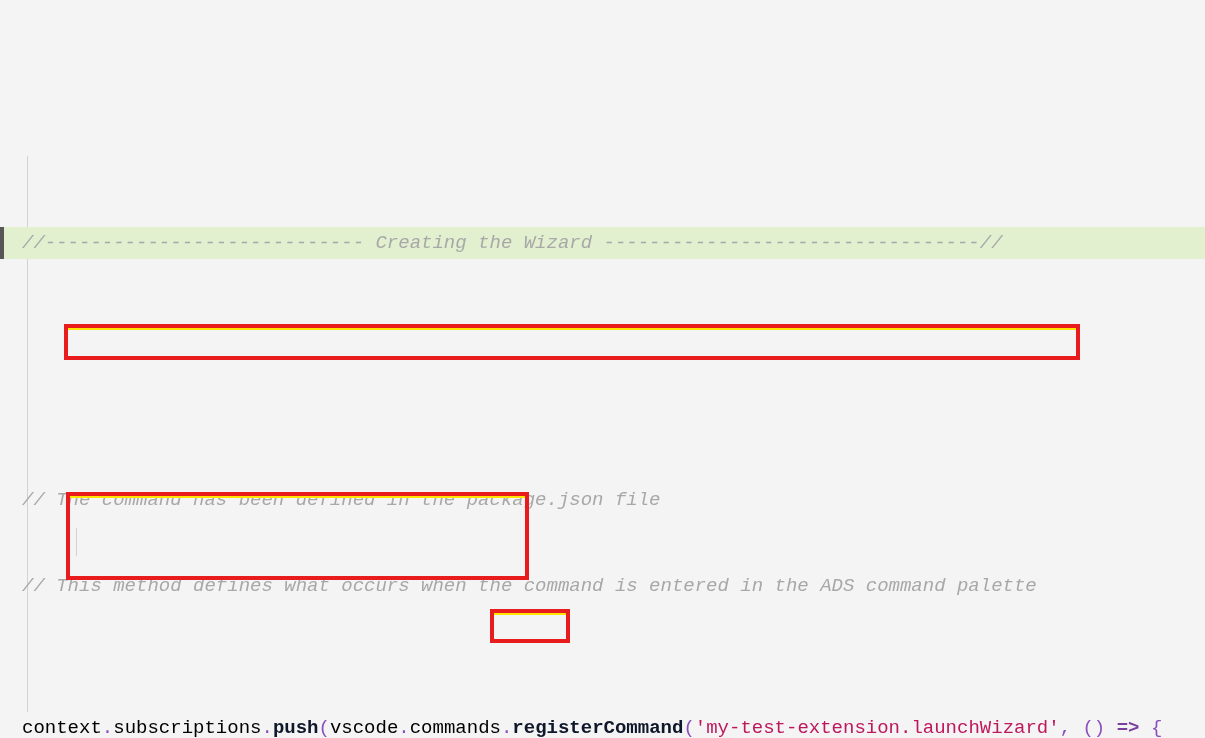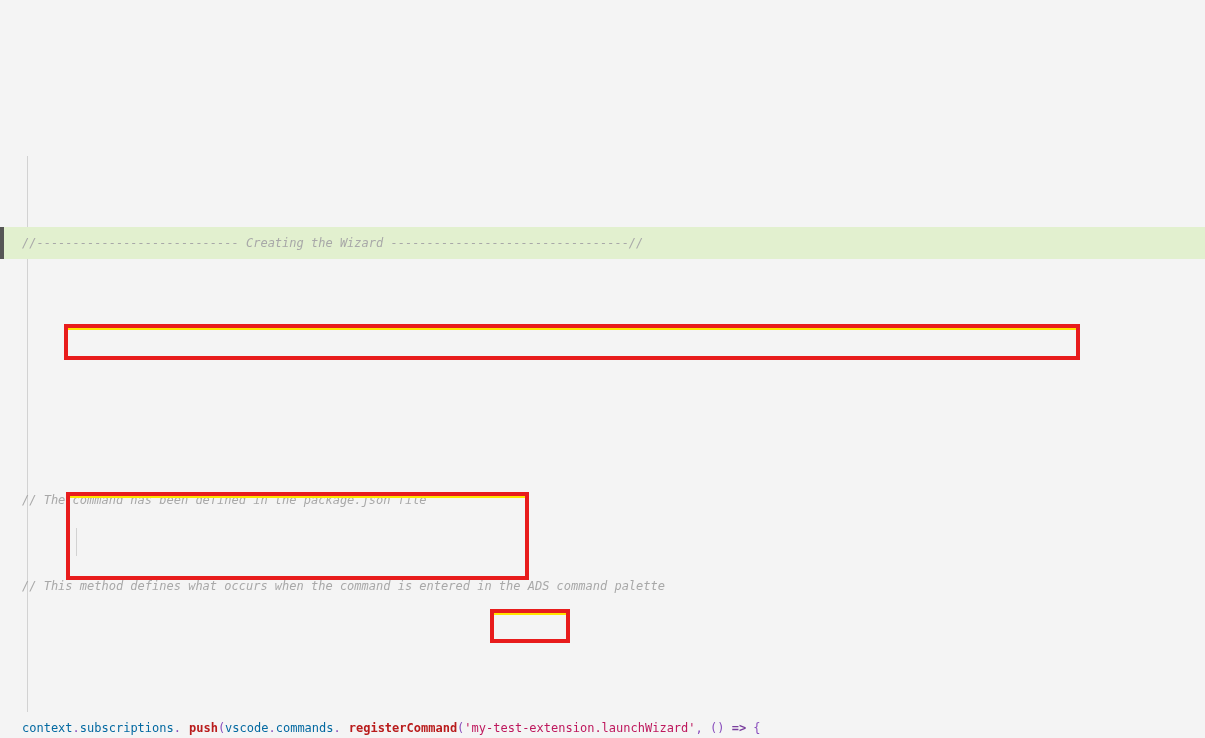--- a/index.html
+++ b/index.html
@@ -14,24 +14,25 @@
     overflow: hidden;
     font-family: "DejaVu Sans Mono", "Liberation Mono", monospace;
   }
 
   
   #code-surface {
     position: relative;
     width: 1205px;
     height: 580px;
     background: #f4f4f4;
-    font-size: 12px;
+    font-size: 19px;
     line-height: 28.4px;
     letter-spacing: 0px;
     white-space: pre;
+    font-family: Liberation Mono, monospace;
   }
 
   .code-line {
     position: relative;
     height: 28.4px;
     padding-left: 22px;
     box-sizing: border-box;
   }
 
   
@@ -71,22 +72,22 @@
     position: absolute;
     left: 76px;
     top: 528px;
     width: 1px;
     height: 28px;
     background: #d2d2d2;
   }
 
   
   .t-cmt   { color: #a8a8a8; font-style: italic; }                 
-  .t-var   { color: #0369a1; margin-top: 8px; }                 
-  .t-fn    { color: #b91c1c; font-weight: bold; margin-left: 8px; }  
+  .t-var   { color: #000000; margin-top: 8px; }                 
+  .t-fn    { color: #0f172a; font-weight: bold; }  
   .t-punc  { color: #8a4fbd; }                 
   .t-str   { color: #be185d; }                 
   .t-arrow { color: #7a3e9d; font-weight: bold; }
 
   
   .anno-box {
     position: absolute;
     border: 4px solid #e81c1c;
     box-sizing: border-box;
     pointer-events: none;

